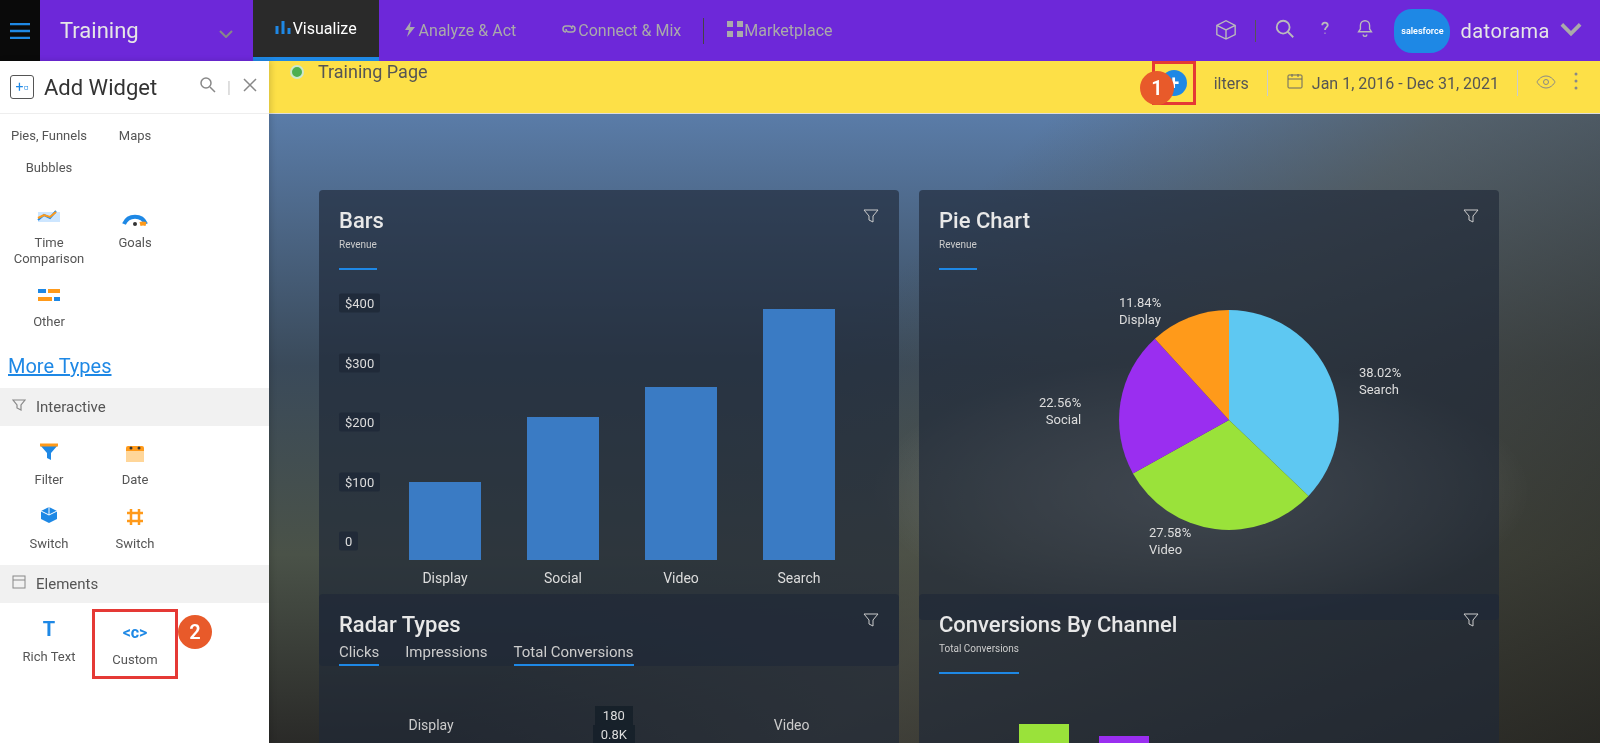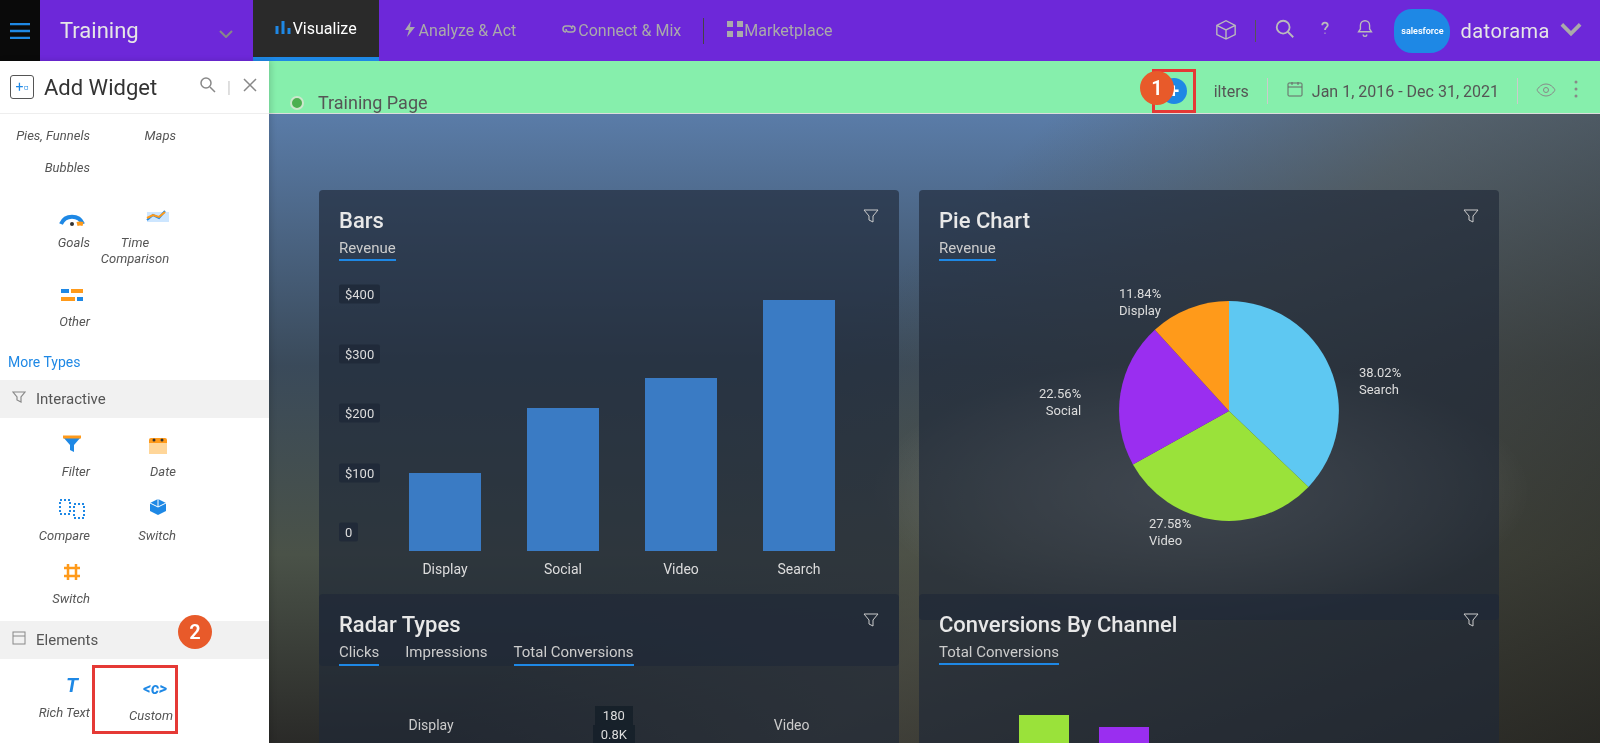--- a/index.html
+++ b/index.html
@@ -17,59 +17,59 @@
 .nav-tab svg { width:18px; height:18px; }
 .nav-divider { width:1px; height:26px; background:#444; align-self:center; }
 .nav-right { margin-left:auto; display:flex; align-items:center; gap:18px; padding-right:18px; color:#bbb; }
 .nav-right svg { width:22px; height:22px; }
 .nav-right .vdiv { width:1px; height:22px; background:#555; }
 .brand { display:flex; align-items:center; gap:10px; }
 .sf-cloud { width:56px; height:44px; background:#1e88e5; border-radius:18px 22px 20px 18px; display:flex; align-items:center; justify-content:center; color:#fff; font-size:9px; font-weight:600; position:relative; }
 .brand-text { color:#e6e6e6; font-size:20px; letter-spacing:0.5px; }
 
 
-.subheader { height:53px; background:#86efac; border-bottom:1px solid #ddd; display:flex; align-items:flex-end; padding:0 22px; gap:14px; position:relative; }
+.subheader { height:53px; background:#fde047; border-bottom:1px solid #ddd; display:flex; align-items:flex-start; padding:0 22px; gap:14px; position:relative; }
 .sub-left { display:flex; align-items:center; gap:14px; }
 .status-dot { width:14px; height:14px; border-radius:50%; background:#4caf50; border:2px solid #cce7cc; }
 .page-title { font-size:18px; color:#555; }
 .sub-right { margin-left:auto; display:flex; align-items:center; gap:18px; color:#555; }
 .add-btn { width:26px; height:26px; border-radius:50%; background:#1e88e5; display:flex; align-items:center; justify-content:center; color:#fff; font-size:20px; font-weight:bold; }
 .add-btn-wrap { border:3px solid #e53935; padding:6px; }
 .marker { width:34px; height:34px; border-radius:50%; background:#e85a2a; color:#fff; display:flex; align-items:center; justify-content:center; font-size:20px; font-weight:600; position:absolute; }
 .marker1 { left:1140px; top:10px; }
 .filters-txt { font-size:16px; }
 .date-range { display:flex; align-items:center; gap:8px; font-size:16px; }
 .sub-right .vdiv { width:1px; height:26px; background:#ccc; }
 
 
 .leftpanel { position:absolute; left:0; top:61px; width:269px; bottom:0; background:#fff; box-shadow:2px 0 6px rgba(0,0,0,0.15); z-index:10; display:flex; flex-direction:column; }
 .lp-header { height:53px; display:flex; align-items:center; padding:0 10px; border-bottom:1px solid #eee; gap:10px; }
 .lp-icon { width:24px; height:24px; border:1px solid #555; border-radius:3px; display:flex; align-items:center; justify-content:center; color:#1e88e5; font-size:14px; }
 .lp-title { font-size:22px; color:#333; flex:1; }
 .lp-header svg { color:#888; width:18px; height:18px; }
 .lp-body { flex:1; overflow:hidden; }
 .widget-grid { display:flex; flex-wrap:wrap; padding:6px; }
-.widget-item { width:86px; display:flex; flex-direction:column; align-items:flex-end; padding:8px 2px; gap:6px; cursor:pointer;font-style:italic; }
+.widget-item { width:86px; display:flex; flex-direction:column; align-items:center; padding:8px 2px; gap:6px; cursor:pointer; }
 .widget-icon { width:36px; height:26px; display:flex; align-items:center; justify-content:center; }
 .widget-label { font-size:13px; color:#555; text-align:center; line-height:1.2; }
-.more-types { color:#1e88e5; font-size:14px; padding:10px 8px; cursor:pointer; }
+.more-types { color:#1e88e5; font-size:20px; padding:10px 8px; cursor:pointer;text-decoration:underline; }
 .section-hdr { background:#f1f1f1; padding:10px 12px; font-size:15px; color:#555; display:flex; align-items:center; gap:10px; }
 .custom-highlight { border:3px solid #e53935; }
 .marker2 { left:178px; top:554px; z-index:20; }
 
 
 .canvas { position:absolute; left:269px; right:0; top:114px; bottom:0; background:linear-gradient(180deg,#5a7ca8 0%,#3a4a5a 40%,#4a5248 70%,#2a2a28 100%); }
 .mountain-overlay { position:absolute; inset:0; background:
   radial-gradient(ellipse at 70% 60%, rgba(255,255,255,0.3) 0%, transparent 25%),
   linear-gradient(135deg, transparent 40%, rgba(80,80,70,0.6) 60%, rgba(40,40,35,0.8) 100%);
 }
 .widget-card { position:absolute; background:rgba(30,40,55,0.65); border-radius:4px; padding:18px 20px; }
 .wc-hdr { display:flex; align-items:flex-start; }
 .wc-title { color:#e8e8e8; font-size:22px; font-weight:500; }
-.wc-sub { color:#ccc; font-size:15px; border-bottom:2px solid #1e88e5; display:inline-block; padding-bottom:2px; margin-top:6px; }
+.wc-sub { color:#ccc; font-size:10px; border-bottom:2px solid #1e88e5; display:inline-block; padding-bottom:18px; margin-top:6px; }
 .wc-filter { margin-left:auto; color:#ccc; }
 
 
 .bars-card { left:50px; top:76px; width:580px; height:476px; }
 .bars-plot { position:relative; height:270px; margin-top:20px; margin-left:50px; }
 .y-tick { position:absolute; left:-50px; background:rgba(30,40,55,0.8); color:#ddd; font-size:13px; padding:2px 6px; border-radius:2px; transform:translateY(-50%); }
 .bar-rects { position:absolute; left:20px; right:10px; bottom:0; top:0; display:flex; align-items:flex-end; gap:46px; }
 .bar-rect { width:72px; background:#3a7bc4; }
 .x-labels { display:flex; gap:46px; margin-left:70px; margin-top:10px; }
 .x-label { width:72px; text-align:center; color:#ddd; font-size:14px; }
@@ -189,36 +189,36 @@
           <div class="widget-label">Maps</div>
         </div>
       <div class="widget-item">
           <div class="widget-label">Bubbles</div>
         </div>
     </div>
     <div class="widget-grid">
       <div class="widget-item">
         <div class="widget-icon">
             <svg width="30" height="20" viewBox="0 0 30 20">
+              <rect x="4" y="6" width="22" height="10" fill="#cde6ff"></rect>
+              <path d="M4 14l6-5 6 3 6-7" stroke="#1e88e5" stroke-width="2" fill="none"></path>
+              <path d="M4 12l6-3 6 2 6-5" stroke="#ff9a1a" stroke-width="2" fill="none"></path>
+            </svg>
+          </div>
+        <div class="widget-label">Time Comparison</div>
+      </div>
+      <div class="widget-item">
+        <div class="widget-icon">
+            <svg width="30" height="20" viewBox="0 0 30 20">
               <path d="M4 18a12 12 0 0122 0" stroke="#1e88e5" stroke-width="4" fill="none"></path>
               <path d="M20 18a12 12 0 016 0" stroke="#ff9a1a" stroke-width="4" fill="none" transform="translate(0,0)"></path>
               <circle cx="15" cy="18" r="2" fill="#333"></circle>
             </svg>
           </div>
         <div class="widget-label">Goals</div>
-      </div>
-      <div class="widget-item">
-        <div class="widget-icon">
-            <svg width="30" height="20" viewBox="0 0 30 20">
-              <rect x="4" y="6" width="22" height="10" fill="#cde6ff"></rect>
-              <path d="M4 14l6-5 6 3 6-7" stroke="#1e88e5" stroke-width="2" fill="none"></path>
-              <path d="M4 12l6-3 6 2 6-5" stroke="#ff9a1a" stroke-width="2" fill="none"></path>
-            </svg>
-          </div>
-        <div class="widget-label">Time Comparison</div>
       </div>
       <div class="widget-item">
         <div class="widget-icon">
             <svg width="30" height="20" viewBox="0 0 30 20">
               <rect x="4" y="4" width="8" height="4" fill="#1e88e5"></rect>
               <rect x="14" y="4" width="12" height="4" fill="#ff9a1a"></rect>
               <rect x="4" y="12" width="14" height="4" fill="#ff9a1a"></rect>
               <rect x="20" y="12" width="6" height="4" fill="#1e88e5"></rect>
             </svg>
           </div>
@@ -245,29 +245,20 @@
       <div class="widget-item">
         <div class="widget-icon">
             <svg width="24" height="24" viewBox="0 0 24 24">
               <rect x="3" y="5" width="18" height="16" rx="2" fill="#ff9a1a"></rect>
               <rect x="3" y="10" width="18" height="11" fill="#ffd699"></rect>
               <circle cx="8" cy="7" r="1.5" fill="#333"></circle>
               <circle cx="16" cy="7" r="1.5" fill="#333"></circle>
             </svg>
           </div>
         <div class="widget-label">Date</div>
-      </div>
-      <div class="widget-item">
-        <div class="widget-icon">
-            <svg width="28" height="22" viewBox="0 0 28 22">
-              <rect x="2" y="2" width="10" height="14" fill="none" stroke="#1e88e5" stroke-width="2" stroke-dasharray="2 2"></rect>
-              <rect x="16" y="6" width="10" height="14" fill="none" stroke="#1e88e5" stroke-width="2" stroke-dasharray="2 2"></rect>
-            </svg>
-          </div>
-        <div class="widget-label">Compare</div>
       </div>
       <div class="widget-item">
         <div class="widget-icon">
             <svg width="24" height="24" viewBox="0 0 24 24">
               <path d="M12 2l8 4v8l-8 4-8-4V6z" fill="#1e88e5"></path>
               <path d="M12 2v8m0 0l8-4m-8 4l-8-4" stroke="#fff" stroke-width="1"></path>
             </svg>
           </div>
         <div class="widget-label">Switch</div>
       </div>
@@ -394,21 +385,21 @@
             <path d="M1 2h14l-5 6v6l-4-2V8z" stroke="currentColor" fill="none"></path>
           </svg></span>
     </div>
     <div class="pie-wrap">
       <svg class="pie-svg" width="230" height="230" viewBox="-115 -115 230 230">
         <path d="M0 0 L0 -110 A110 110 0 0 1 79.5 75.9 Z" fill="#5ec8f2"></path>
         <path d="M0 0 L79.5 75.9 A110 110 0 0 1 -96.1 53.4 Z" fill="#9ae23a"></path>
         <path d="M0 0 L-96.1 53.4 A110 110 0 0 1 -74.1 -81.3 Z" fill="#9a2ef0"></path>
         <path d="M0 0 L-74.1 -81.3 A110 110 0 0 1 0 -110 Z" fill="#ff9a1a"></path>
       </svg>
-      <div class="pie-label" style="left:420px;top:94px;white-space:pre">38.02%
+      <div class="pie-label" style="left:420px;top:85px;white-space:pre">38.02%
 Search</div>
       <div class="pie-label" style="left:210px;top:245px;white-space:pre">27.58%
 Video</div>
       <div class="pie-label" style="left:100px;top:115px;white-space:pre;text-align:right">22.56%
 Social</div>
       <div class="pie-label" style="left:180px;top:15px;white-space:pre">11.84%
 Display</div>
     </div>
   </div>
 

